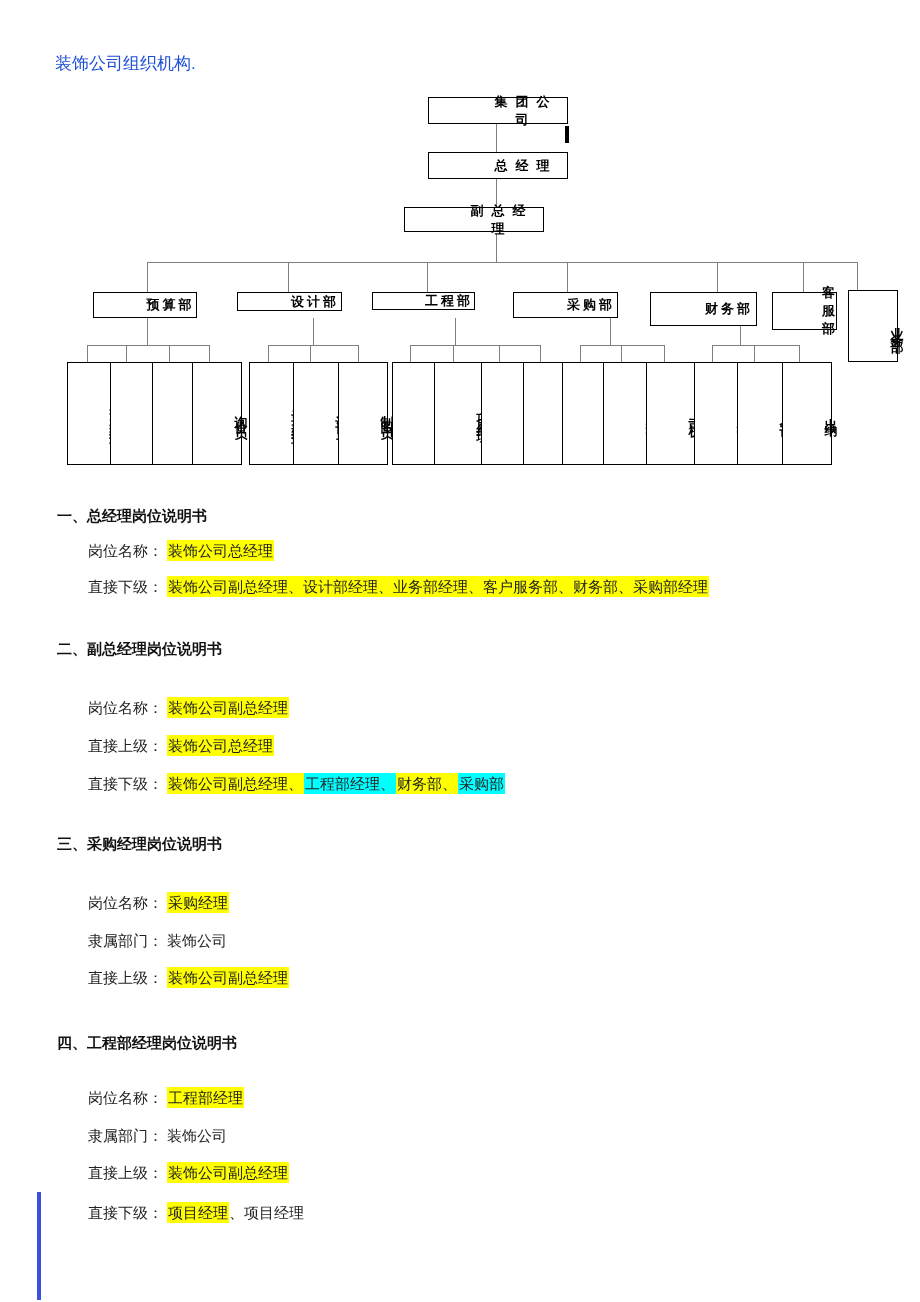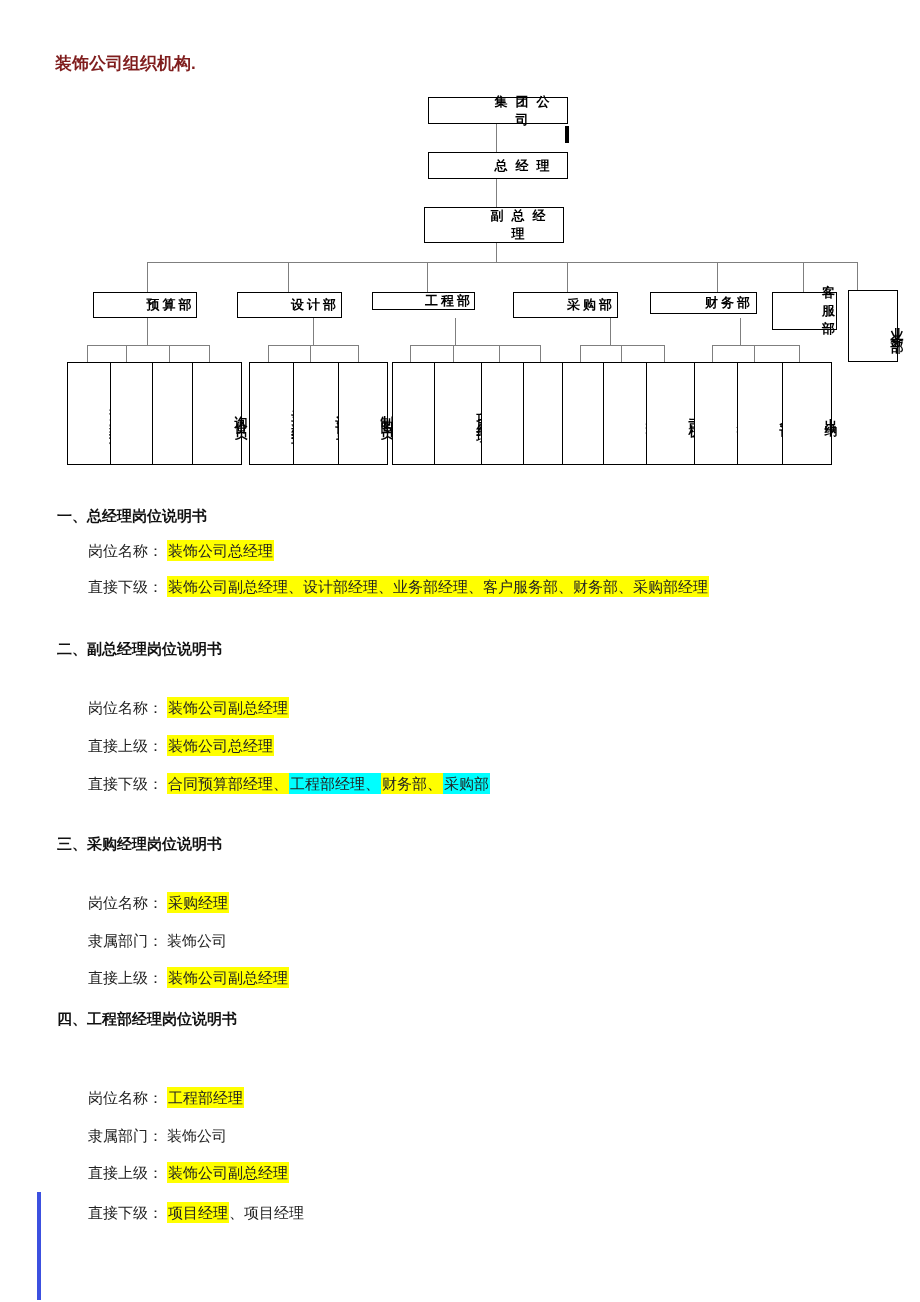--- a/index.html
+++ b/index.html
@@ -2,21 +2,21 @@
 <html><head>
 <meta charset="utf-8">
 <style>
   * { margin:0; padding:0; box-sizing:border-box; }
   html,body { background:#fff; }
   body {
     width:920px; height:1302px; position:relative; overflow:hidden;
     font-family:"Liberation Sans","DejaVu Sans",sans-serif;
     color:#1a1a1a;
   }
-  .doc-title { position:absolute; left:55px; top:52px; font-size:17px; color:#7f1d1d;font-weight:bold; }
+  .doc-title { position:absolute; left:55px; top:52px; font-size:17px; color:#1d4ed8; }
 
   
   .chart { position:absolute; left:0; top:0; width:920px; height:480px; }
   .ln { position:absolute; background:#7f7f7f; }
   .node {
     position:absolute; border:1px solid #000; background:#fff;
     display:flex; align-items:center; justify-content:center;
     font-size:13px; font-weight:bold; color:#000; text-align:center;padding-left:48px;
   }
   .sp2 { letter-spacing:8px; padding-left:8px; }
@@ -87,37 +87,37 @@
     <div class="ln" style="left:712px;top:345px;width:1px;height:17px"></div>
     <div class="ln" style="left:754px;top:345px;width:1px;height:17px"></div>
     <div class="ln" style="left:799px;top:345px;width:1px;height:17px"></div>
 
     <div class="node" style="left:428px;top:97px;width:140px;height:27px">
         <span class="sp2">集团公司</span>
       </div>
     <div class="node" style="left:428px;top:152px;width:140px;height:27px">
         <span class="sp2">总经理</span>
       </div>
-    <div class="node" style="left:424px;top:207px;width:140px;height:36px">
+    <div class="node" style="left:404px;top:207px;width:140px;height:25px">
         <span class="sp2">副总经理</span>
       </div>
 
     <div class="node" style="left:93px;top:292px;width:104px;height:26px">
         <span class="sp1">预算部</span>
       </div>
-    <div class="node" style="left:237px;top:292px;width:105px;height:26px">
+    <div class="node" style="left:237px;top:292px;width:105px;height:19px">
         <span class="sp1">设计部</span>
       </div>
     <div class="node" style="left:372px;top:292px;width:103px;height:18px">
         <span class="sp1">工程部</span>
       </div>
     <div class="node" style="left:513px;top:292px;width:105px;height:26px">
         <span class="sp1">采购部</span>
       </div>
-    <div class="node" style="left:650px;top:292px;width:107px;height:22px">
+    <div class="node" style="left:650px;top:292px;width:107px;height:34px">
         <span class="sp1">财务部</span>
       </div>
     <div class="node" style="left:772px;top:292px;width:65px;height:38px">
         <span>客服部</span>
       </div>
     <div class="node v" style="left:848px;top:290px;width:35px;height:72px">
         <span>业务部</span>
       </div>
 
     <div class="node v" style="left:67px;top:362px;width:40px;height:103px">
@@ -186,35 +186,35 @@
   </div>
 
   <div class="sec-heading" style="top:640px">二、副总经理岗位说明书</div>
   <div class="row" style="top:697px">
     <span class="lbl">岗位名称：</span><span class="hl-yellow">装饰公司副总经理</span>
   </div>
   <div class="row" style="top:735px">
     <span class="lbl">直接上级：</span><span class="hl-yellow">装饰公司总经理</span>
   </div>
   <div class="row" style="top:773px">
-    <span class="lbl">直接下级：</span><span class="hl-yellow">合同预算部经理、</span><span class="hl-cyan">工程部经理、</span><span class="hl-yellow">财务部、</span><span class="hl-cyan">采购部</span>
+    <span class="lbl">直接下级：</span><span class="hl-yellow">装饰公司副总经理、</span><span class="hl-cyan">工程部经理、</span><span class="hl-yellow">财务部、</span><span class="hl-cyan">采购部</span>
   </div>
 
   <div class="sec-heading" style="top:835px">三、采购经理岗位说明书</div>
   <div class="row" style="top:892px">
     <span class="lbl">岗位名称：</span><span class="hl-yellow">采购经理</span>
   </div>
   <div class="row" style="top:930px">
     <span class="lbl">隶属部门：</span><span class="hl-none">装饰公司</span>
   </div>
   <div class="row" style="top:967px">
     <span class="lbl">直接上级：</span><span class="hl-yellow">装饰公司副总经理</span>
   </div>
 
-  <div class="sec-heading" style="top:1010px">四、工程部经理岗位说明书</div>
+  <div class="sec-heading" style="top:1034px">四、工程部经理岗位说明书</div>
   <div class="row" style="top:1087px">
     <span class="lbl">岗位名称：</span><span class="hl-yellow">工程部经理</span>
   </div>
   <div class="row" style="top:1125px">
     <span class="lbl">隶属部门：</span><span class="hl-none">装饰公司</span>
   </div>
   <div class="row" style="top:1162px">
     <span class="lbl">直接上级：</span><span class="hl-yellow">装饰公司副总经理</span>
   </div>
   <div class="row" style="top:1202px">

